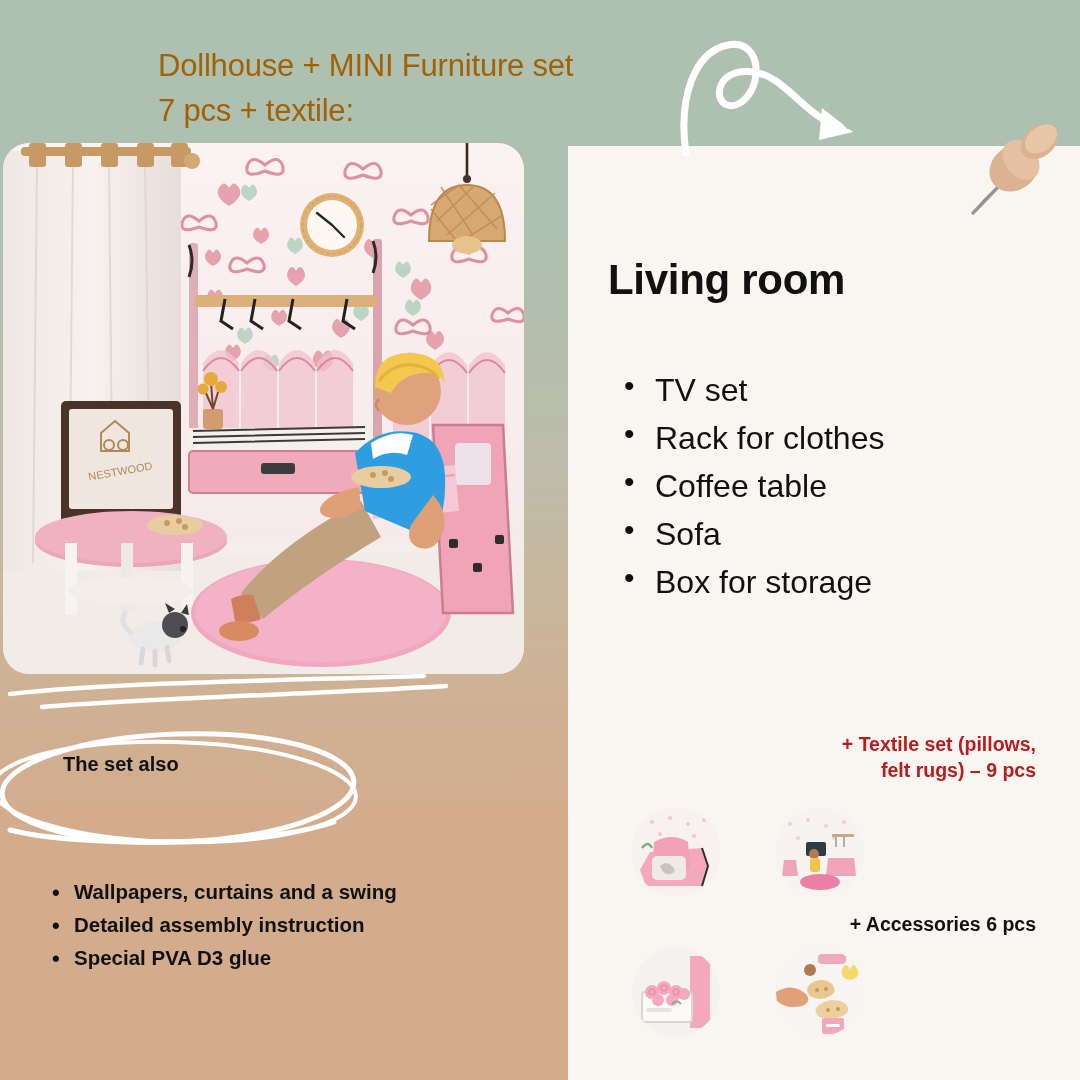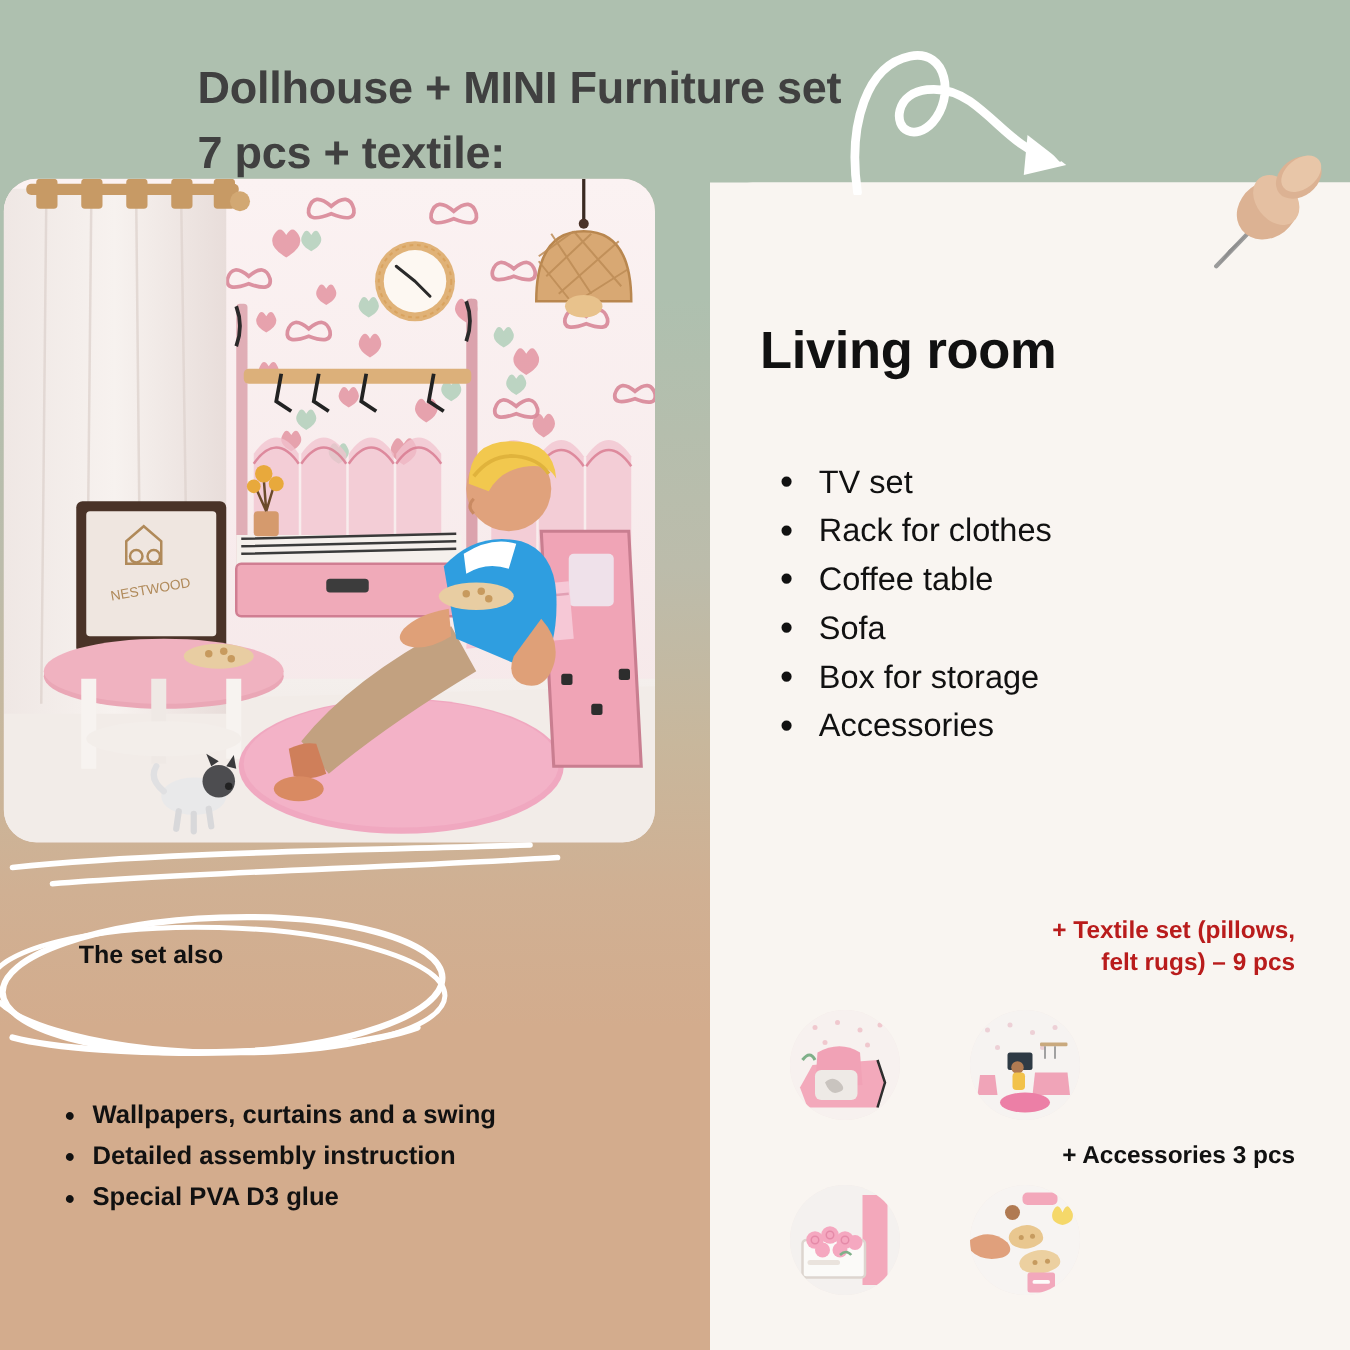--- a/index.html
+++ b/index.html
@@ -25,21 +25,21 @@
   }
   .bg-right-card {
     position:absolute; left:568px; top:146px; width:512px; height:934px;
     background:#f9f5f1;
     border-top-left-radius:34px;
   }
 
   
   .title {
     position:absolute; left:158px; top:44px; width:560px;
-    font-size:36px; font-weight:bold; color:#404040; line-height:1.44;
+    font-size:31px; font-weight:normal; color:#a16207; line-height:1.44;
     letter-spacing:-0.2px;
   }
 
   
   .arrow-doodle { position:absolute; left:672px; top:36px; width:220px; height:120px; }
 
   
   .pushpin { position:absolute; left:963px; top:112px; width:110px; height:110px; }
 
   
@@ -71,21 +71,21 @@
   }
 
   
   .living-title {
     position:absolute; left:593px; top:256px;
     font-size:42px; font-weight:bold; color:#111; letter-spacing:-0.3px;margin-left:15px;
   }
   .room-list { position:absolute; left:620px; top:366px; width:420px; }
   .room-list li {
     list-style:none; position:relative;
-    font-size:26px; color:#111; line-height:1.50; padding-left:35px;
+    font-size:32px; color:#111; line-height:1.50; padding-left:35px;
   }
   .room-list li::before {
     content:"\2022"; position:absolute; left:4px; top:-3px; font-size:30px;
   }
 
   .textile-note {
     position:absolute; left:740px; top:731px; width:296px;
     font-size:19.5px; font-weight:bold; color:#b91c1c; line-height:1.35;
     text-align:right;
   }
@@ -383,29 +383,28 @@
   </ul>
 
   <div class="living-title">Living room</div>
 
   <ul class="room-list">
     <li>TV set</li>
     <li>Rack for clothes</li>
     <li>Coffee table</li>
     <li>Sofa</li>
     <li>Box for storage</li>
-    <li>Accessories</li>
   </ul>
 
   <div class="textile-note">
     <div>+ Textile set (pillows,</div>
     <div>felt rugs) – 9 pcs</div>
   </div>
 
-  <div class="acc-note">+ Accessories 3 pcs</div>
+  <div class="acc-note">+ Accessories 6 pcs</div>
 
   <div class="thumbs">
 
     <div class="thumb-row r1">
       <div class="thumb">
         <svg width="88" height="88" viewBox="0 0 88 88">
           <rect width="88" height="88" fill="#f7f1ef"></rect>
           <g fill="#e9a0ae" opacity="0.5">
             <circle cx="20" cy="14" r="2"></circle>
               <circle cx="38" cy="10" r="2"></circle>

